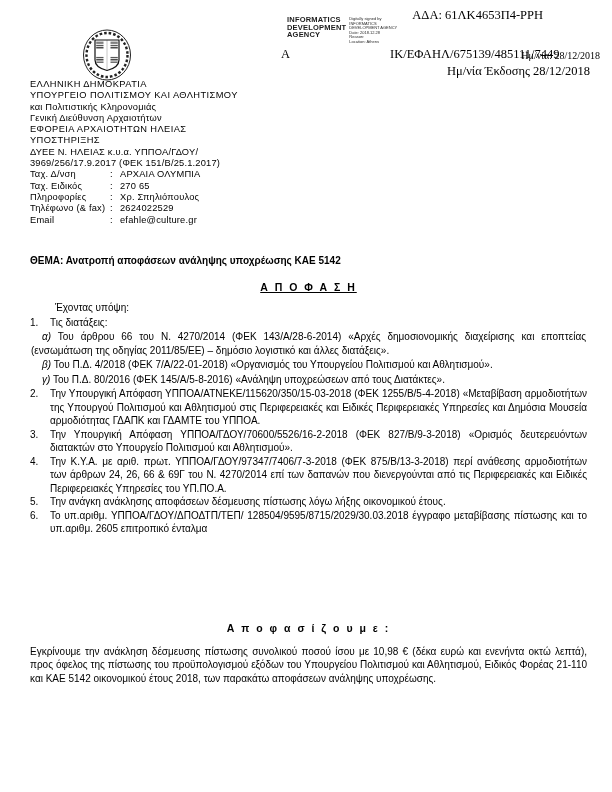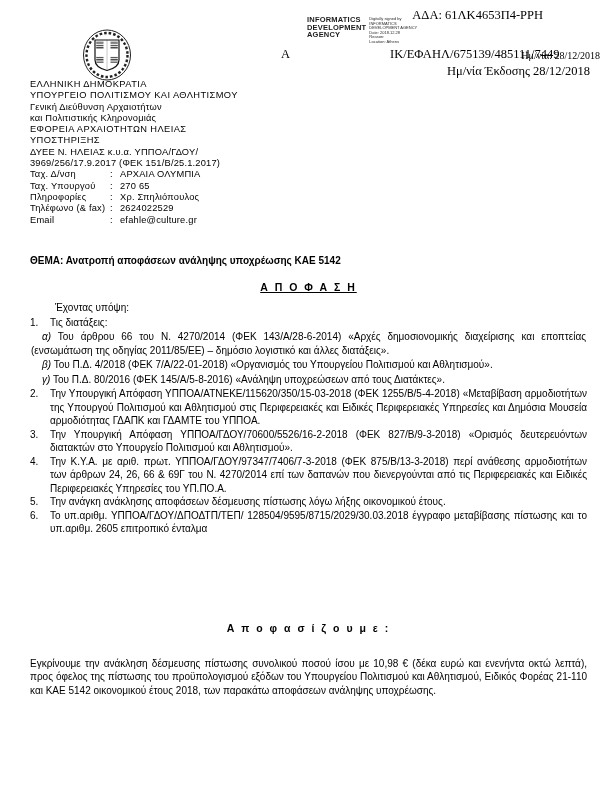--- a/index.html
+++ b/index.html
@@ -15,21 +15,21 @@
   .serif{font-family:"Liberation Serif",serif;}
 
   
   .ada{position:absolute;top:8px;right:69px;font-size:12.5px;}
   .protocol{position:absolute;top:47px;left:281px;font-size:12.5px;white-space:nowrap;}
   .prot-gap{display:inline-block;width:100px;}
   .date-line{position:absolute;top:50px;right:12px;font-size:10px;}
   .issue-date-line{position:absolute;top:64px;right:22px;font-size:12.5px;}
 
   
-  .stamp{position:absolute;top:16px;left:287px;width:130px;display:flex;gap:3px;z-index:3;margin-left:20px;}
+  .stamp{position:absolute;top:16px;left:287px;width:130px;display:flex;gap:3px;z-index:3;}
   .stamp-agency{font-size:7.5px;font-weight:bold;line-height:7.5px;color:#1c1c1c;letter-spacing:.2px;white-space:nowrap;}
   .stamp-sig{font-size:4px;line-height:4.6px;color:#2a2a2a;white-space:nowrap;padding-top:1px;}
 
   
   .emblem{position:absolute;left:78px;top:28px;}
 
   
   .org{position:absolute;left:30px;top:79px;font-size:9.3px;line-height:11.3px;letter-spacing:.2px;}
   .org .caps{letter-spacing:.4px;}
   .c-row{display:flex;}
@@ -41,21 +41,21 @@
   .subject{font-weight:bold;margin-bottom:13px;}
   .apofasi{font-weight:bold;text-align:center;text-decoration:underline;letter-spacing:2px;font-size:10.5px;margin-bottom:7px;}
   .preamble{margin-left:25px;margin-bottom:1px;}
   .li{display:flex;}
   .li .num{width:20px;flex-shrink:0;}
   .li .litext{flex:1;text-align:justify;}
   .sub{margin:1px;text-indent:11px;text-align:justify;}
   .sub .lt{font-style:italic;}
 
   .verdict{position:absolute;left:30px;top:622px;width:557px;font-size:10px;line-height:13.5px;}
-  .verdict-h{font-weight:bold;text-align:center;letter-spacing:2px;font-size:10.5px;margin-bottom:21px;}
+  .verdict-h{font-weight:bold;text-align:center;letter-spacing:2px;font-size:10.5px;margin-bottom:9px;}
   .verdict-par{margin:0;text-align:justify;}
   .b{font-weight:normal;}
 </style>
 </head>
 <body>
 
 <div class="page">
 
   <div class="ada serif">ΑΔΑ: 61ΛΚ4653Π4-ΡΡΗ</div>
 
@@ -97,34 +97,34 @@
       <rect x="32.5" y="13.2" width="7.3" height="7.8" fill="url(#hz)"></rect>
       <rect x="18.2" y="28.5" width="7.3" height="6.5" fill="url(#hz)"></rect>
       <rect x="32.5" y="28.5" width="7.3" height="6.5" fill="url(#hz)"></rect>
       <line x1="29" y1="12" x2="29" y2="42" stroke="#111" stroke-width="0.8" opacity="0.3"></line>
     </svg>
   </div>
 
   <div class="org">
     <div class="caps">ΕΛΛΗΝΙΚΗ ΔΗΜΟΚΡΑΤΙΑ</div>
     <div class="caps">ΥΠΟΥΡΓΕΙΟ ΠΟΛΙΤΙΣΜΟΥ ΚΑΙ ΑΘΛΗΤΙΣΜΟΥ</div>
+    <div>και Πολιτιστικής Κληρονομιάς</div>
     <div>Γενική Διεύθυνση Αρχαιοτήτων</div>
-    <div>και Πολιτιστικής Κληρονομιάς</div>
     <div class="caps">ΕΦΟΡΕΙΑ ΑΡΧΑΙΟΤΗΤΩΝ ΗΛΕΙΑΣ</div>
     <div class="caps">ΥΠΟΣΤΗΡΙΞΗΣ</div>
     <div>ΔΥΕΕ Ν. ΗΛΕΙΑΣ κ.υ.α. ΥΠΠΟΑ/ΓΔΟΥ/</div>
     <div>3969/256/17.9.2017 (ΦΕΚ 151/Β/25.1.2017)</div>
 
     <div class="c-row">
       <span class="c-label">Ταχ. Δ/νση</span>
         <span class="c-colon">:</span>
         <span class="c-value">ΑΡΧΑΙΑ ΟΛΥΜΠΙΑ</span>
     </div>
     <div class="c-row">
-      <span class="c-label">Ταχ. Υπουργού</span>
+      <span class="c-label">Ταχ. Ειδικός</span>
         <span class="c-colon">:</span>
         <span class="c-value">270 65</span>
     </div>
     <div class="c-row">
       <span class="c-label">Πληροφορίες</span>
         <span class="c-colon">:</span>
         <span class="c-value">Χρ. Σπηλιόπουλος</span>
     </div>
     <div class="c-row">
       <span class="c-label">Τηλέφωνο (&amp; fax)</span>

